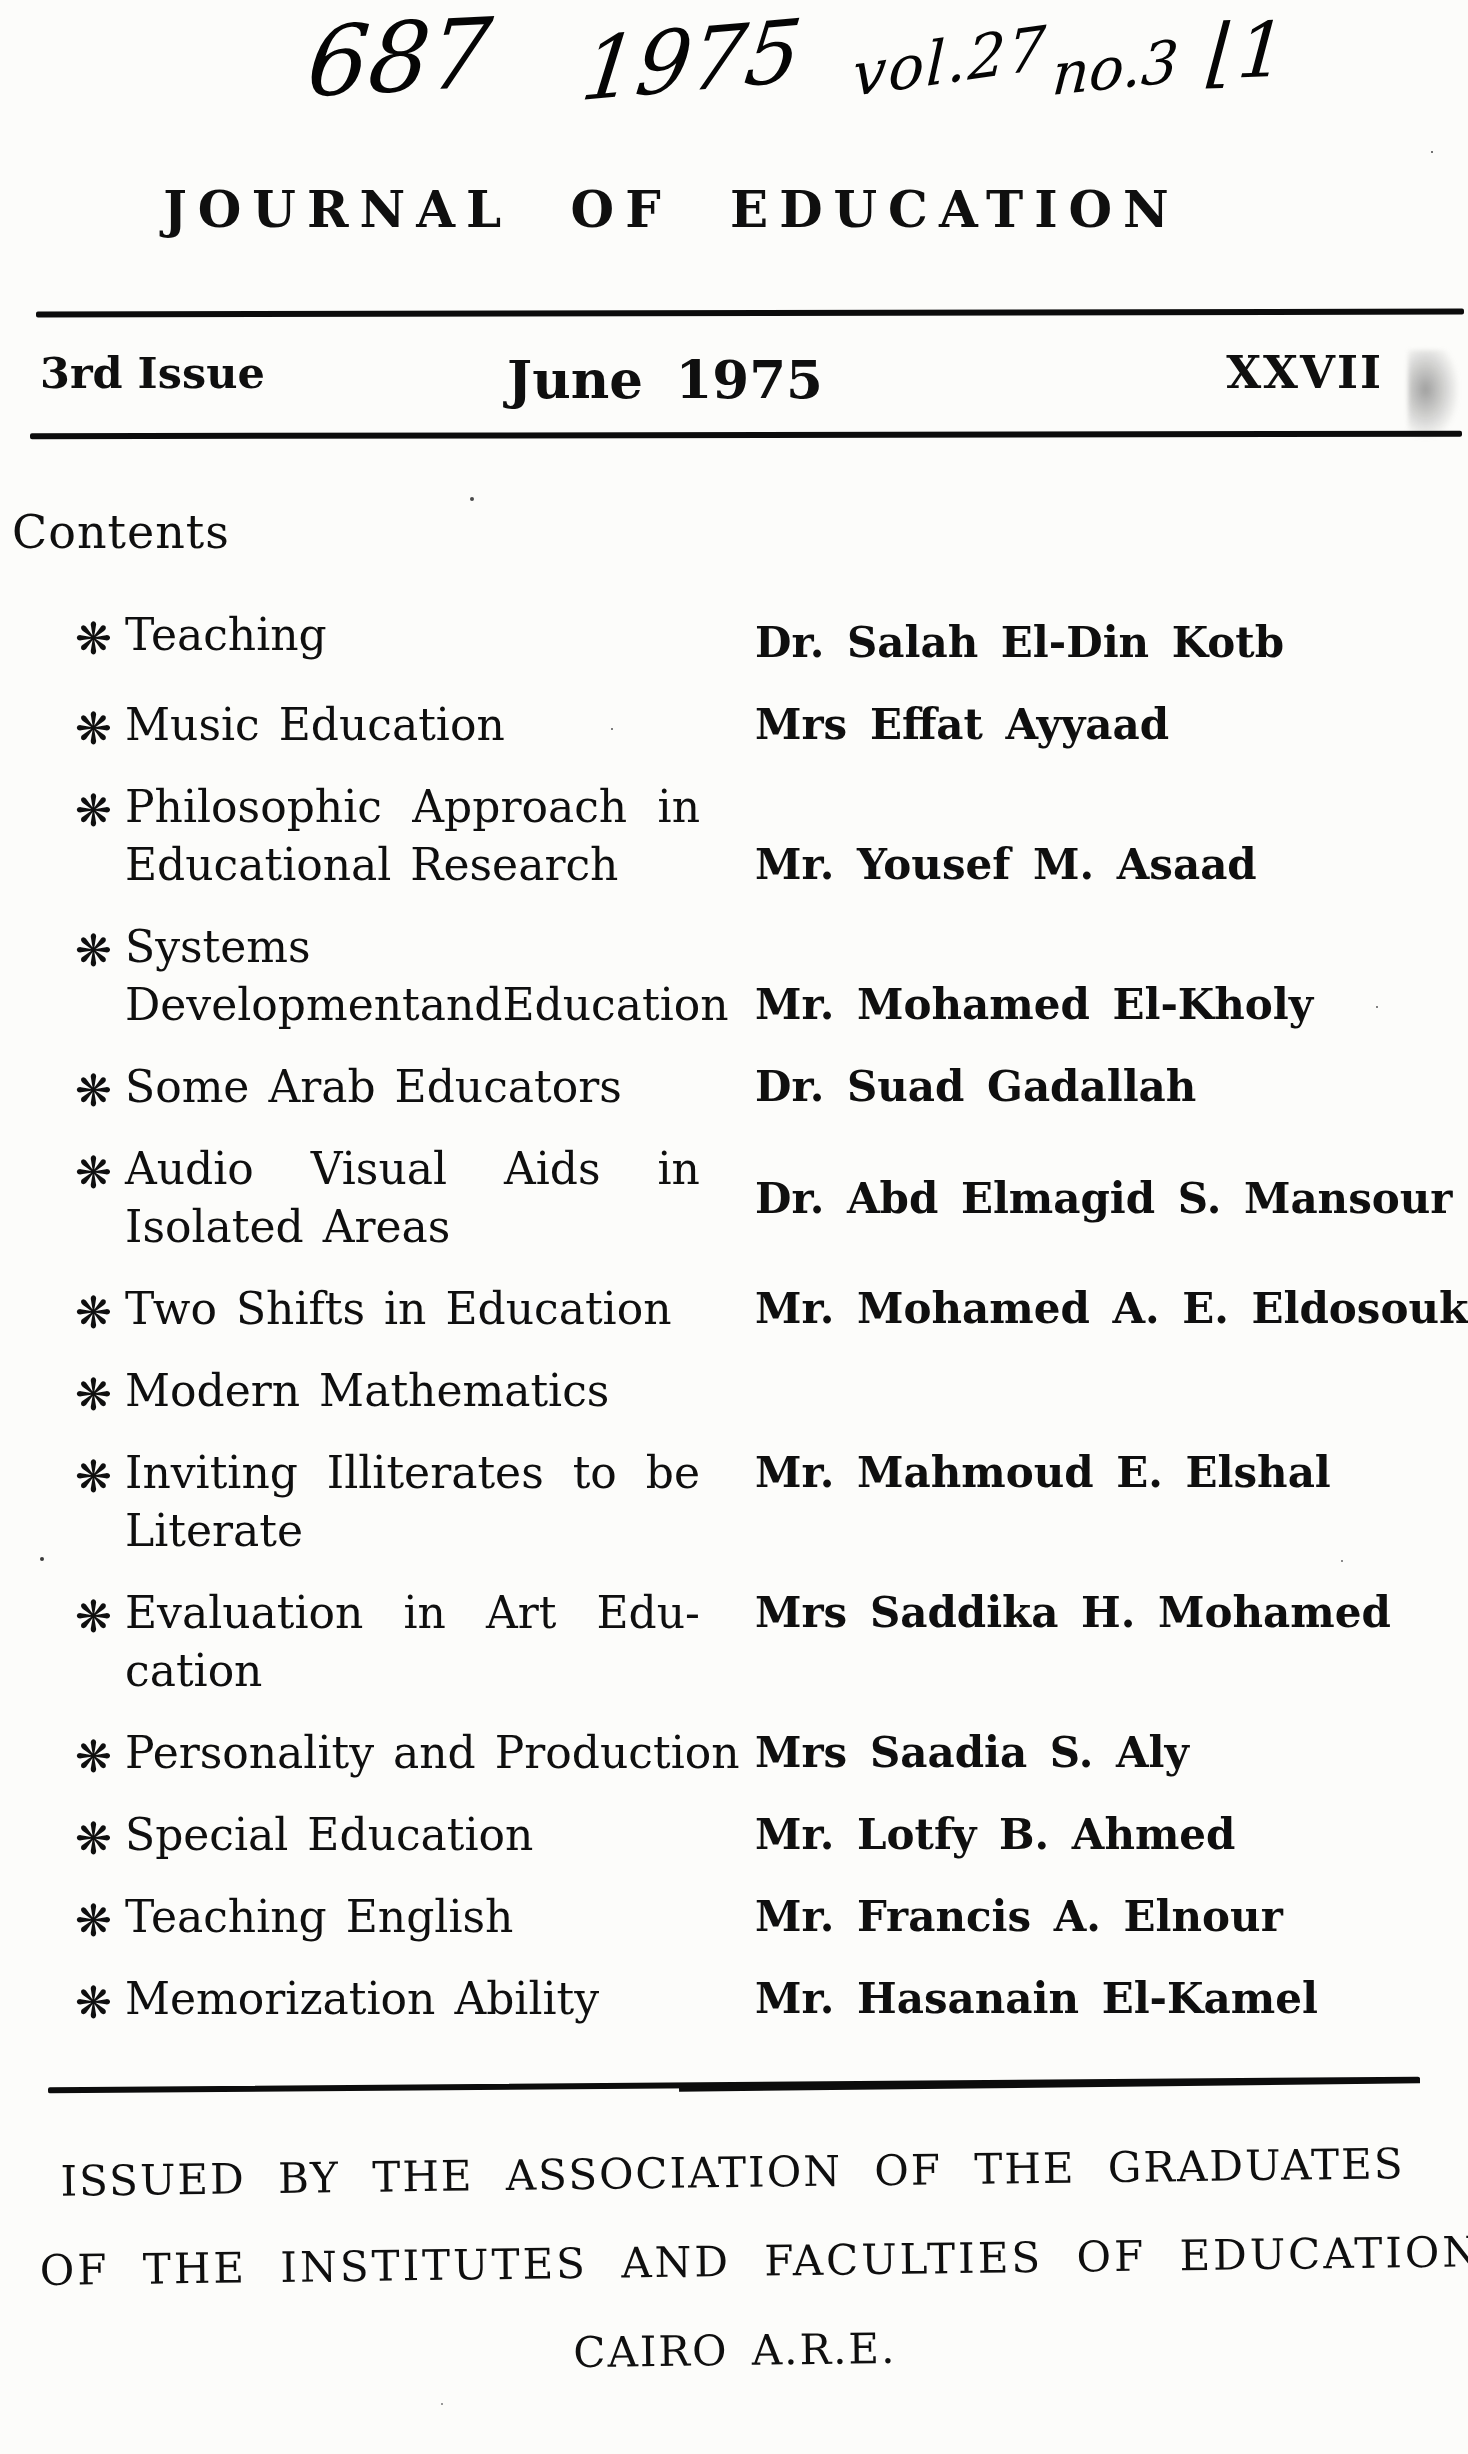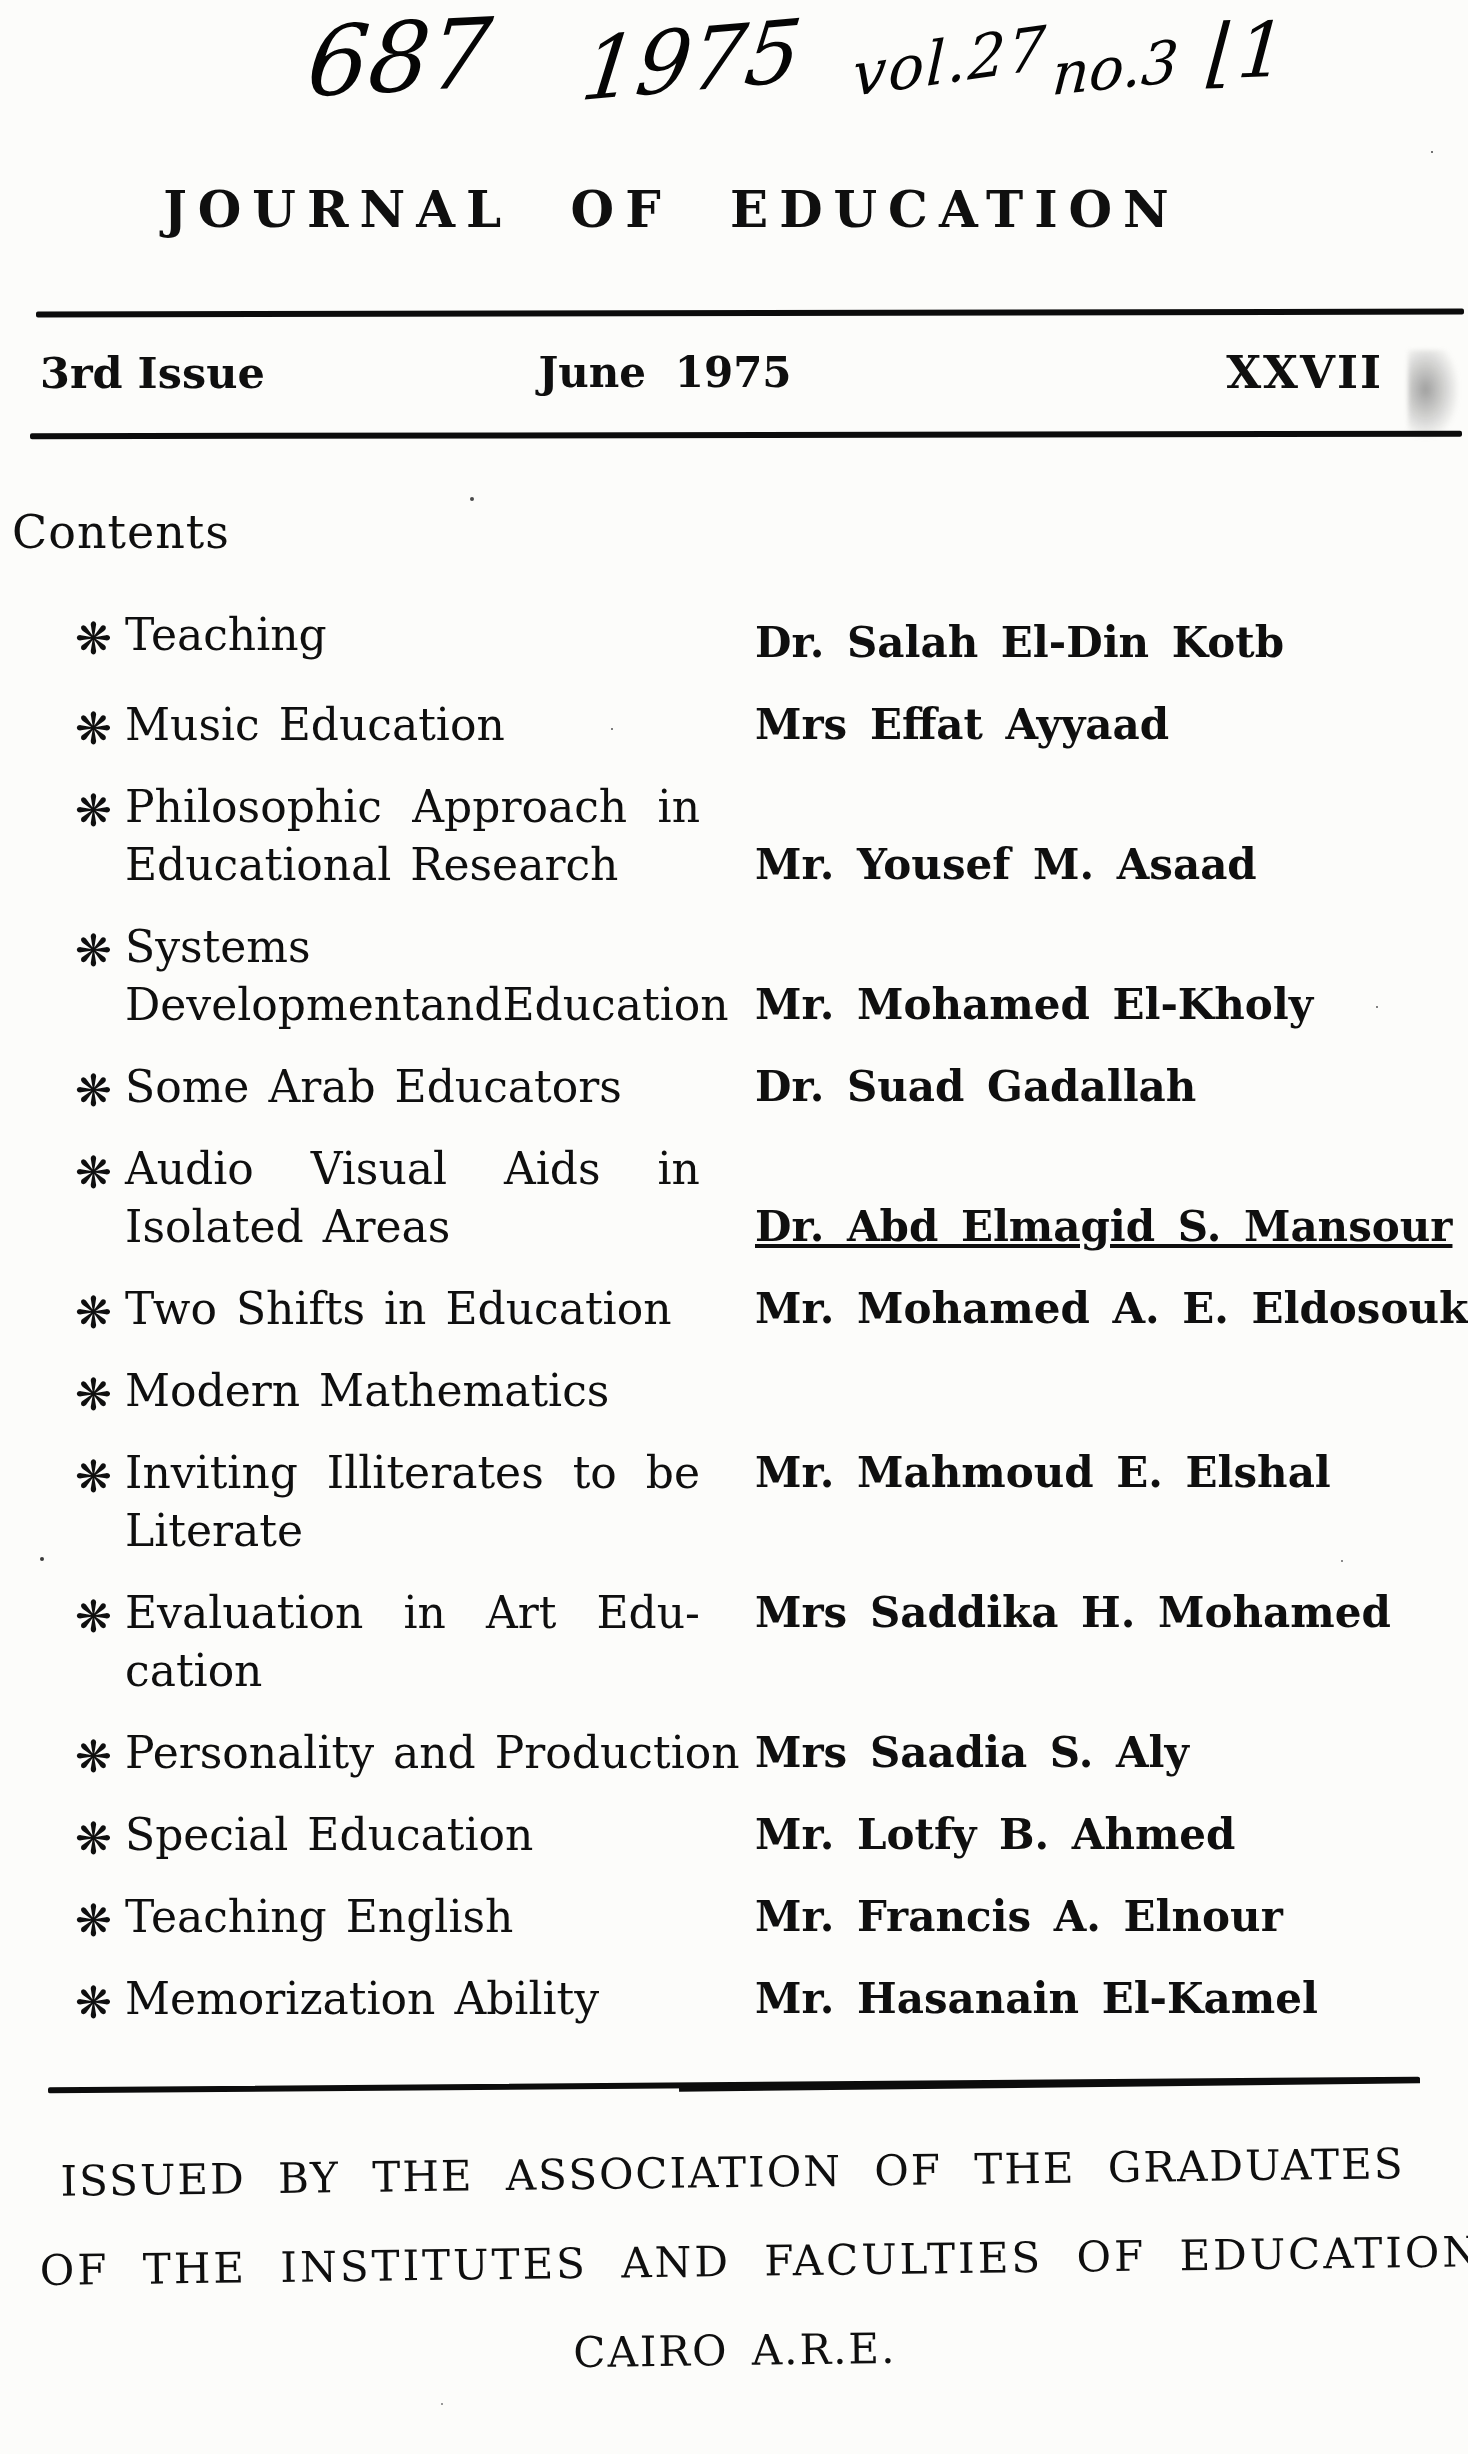--- a/index.html
+++ b/index.html
@@ -33,21 +33,21 @@
 
   
   .rule{position:absolute;background:#0c0c0c;height:6px;border-radius:2px;}
   .rule-top{top:310px;left:36px;width:1428px;transform:rotate(-0.12deg);}
   .rule-mid{top:432px;left:30px;width:1432px;transform:rotate(-0.1deg);}
   .rule-footer{top:2082px;left:48px;width:1372px;transform:rotate(-0.45deg);}
   .rule-footer::after{content:"";position:absolute;left:46%;top:3px;width:54%;height:5px;background:#0c0c0c;transform:rotate(-0.2deg);}
 
   
   .issue-left{position:absolute;top:348px;left:40px;font-size:43px;font-weight:700;}
-  .issue-center{position:absolute;top:348px;left:0;right:138px;text-align:center;font-size:42px;font-weight:700;word-spacing:14px;}
+  .issue-center{position:absolute;top:348px;left:0;right:138px;text-align:center;font-size:53px;font-weight:700;word-spacing:14px;}
   .issue-right{position:absolute;top:346px;right:85px;font-size:45px;font-weight:700;letter-spacing:2px;}
   .smudge{
     position:absolute;top:350px;right:10px;width:50px;height:88px;
     background:radial-gradient(ellipse at 35% 45%, rgba(70,70,70,.5), rgba(120,120,120,.18) 55%, transparent 75%);
     filter:blur(2px);
   }
 
   
   .contents-heading{
     position:absolute;top:505px;left:12px;right:85px;
@@ -170,21 +170,21 @@
         <span class="bullet">❋</span>
         <div class="toc-title">
           <div class="line just">
             <span>Audio</span>
             <span>Visual</span>
             <span>Aids</span>
             <span>in</span>
           </div>
           <div class="line">Isolated Areas</div>
         </div>
-        <div class="toc-author" style="margin-top: 58px; text-decoration: underline;">Dr. Abd Elmagid S. Mansour</div>
+        <div class="toc-author" style="margin-top: 30px;">Dr. Abd Elmagid S. Mansour</div>
       </div>
       <div class="toc-item">
         <span class="bullet">❋</span>
         <div class="toc-title">
           <div class="line">Two Shifts in Education</div>
         </div>
         <div class="toc-author" style="margin-top: 0px;">Mr. Mohamed A. E. Eldosouky</div>
       </div>
       <div class="toc-item">
         <span class="bullet">❋</span>

